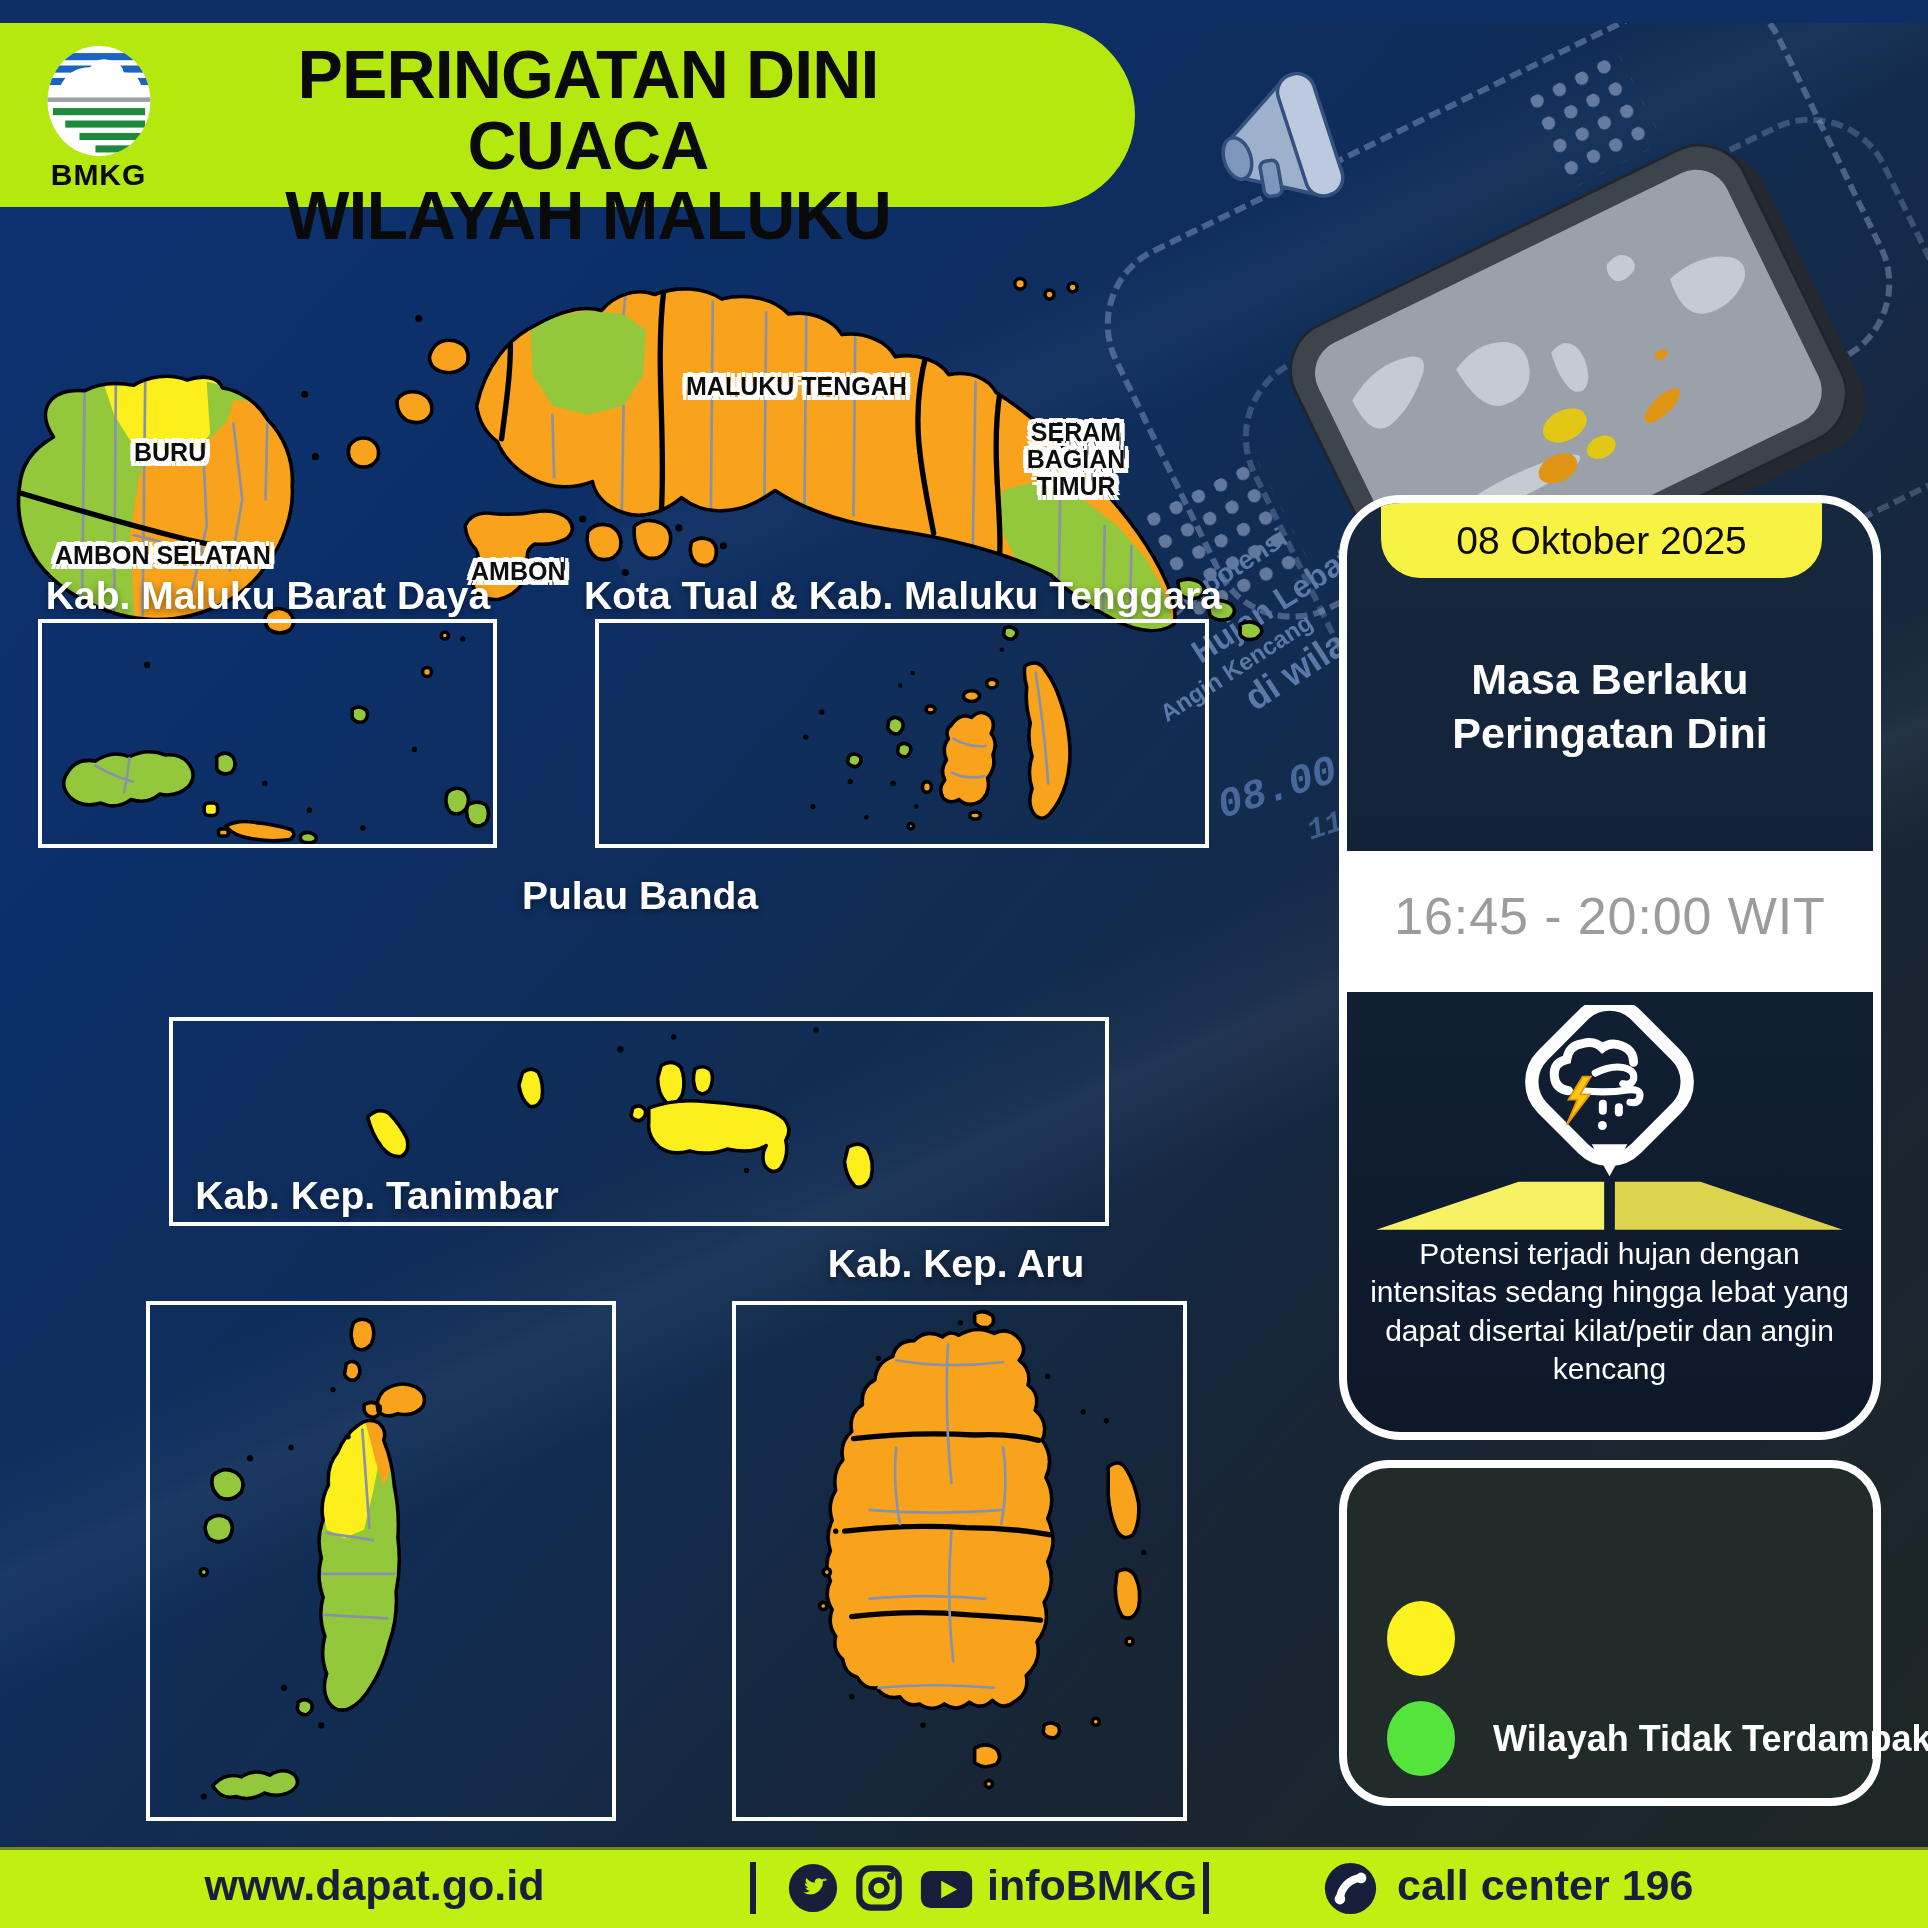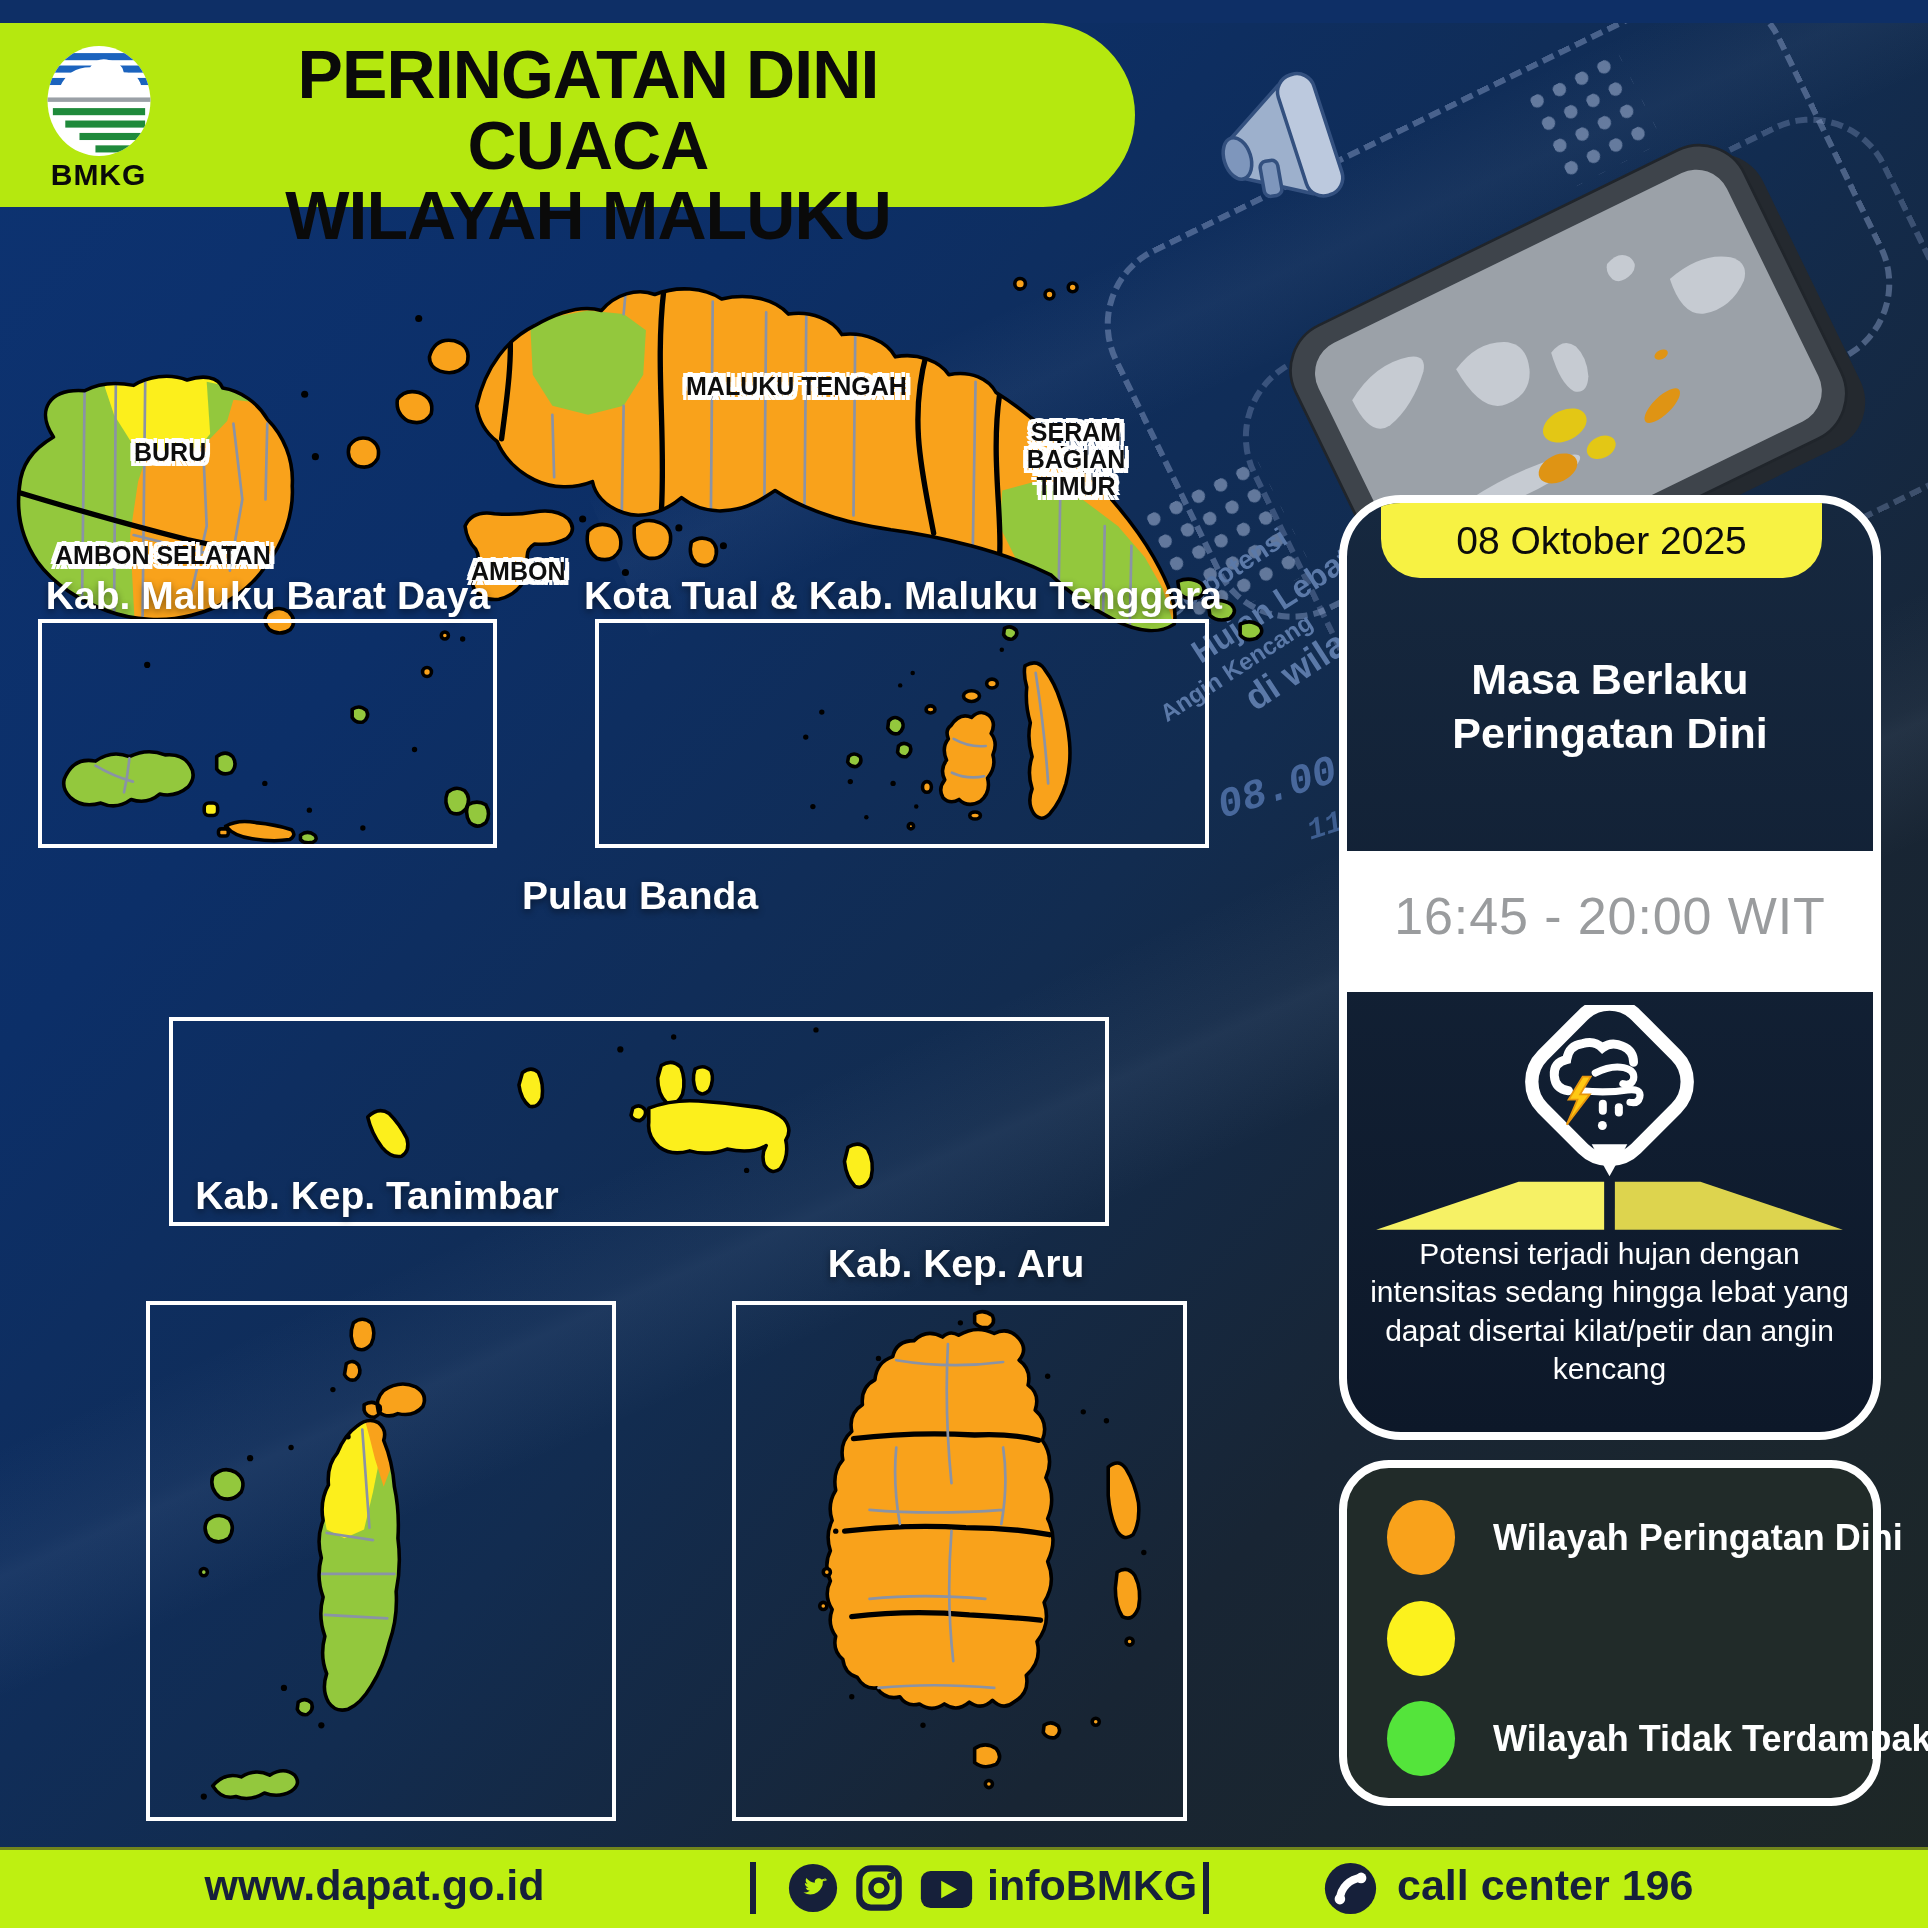--- a/index.html
+++ b/index.html
@@ -383,26 +383,20 @@
       <polygon points="240,80 224,106 234,106 222,134 248,100 237,100 249,80" fill="#FFC913" stroke="#E8960C" stroke-width="2"></polygon>
       <rect x="258" y="106" width="9" height="17" rx="4.5" fill="#fff"></rect>
       <circle cx="262" cy="135" r="5" fill="#fff"></circle>
       <rect x="276" y="110" width="9" height="15" rx="4.5" fill="#fff"></rect>
     </svg>
 
     <div class="desc">Potensi terjadi hujan dengan intensitas sedang hingga lebat yang dapat disertai kilat/petir dan angin kencang</div>
   </div>
 
   <div class="abs legendcard">
-    <div class="lgd-row" style="top:31px;">
-      <svg width="70" height="77" viewBox="0 0 78 86">
-          <ellipse cx="39" cy="43" rx="38" ry="42" fill="#F9A21B"></ellipse>
-        </svg>
-      <span class="lgd-label">Wilayah Peringatan Dini</span>
-    </div>
     <div class="lgd-row" style="top:132px;">
       <svg width="70" height="77" viewBox="0 0 78 86">
           <ellipse cx="39" cy="43" rx="38" ry="42" fill="#FCF21D"></ellipse>
         </svg>
     </div>
     <div class="lgd-row" style="top:232px;">
       <svg width="70" height="77" viewBox="0 0 78 86">
           <ellipse cx="39" cy="43" rx="38" ry="42" fill="#54E43B"></ellipse>
         </svg>
       <span class="lgd-label">Wilayah Tidak Terdampak</span>

